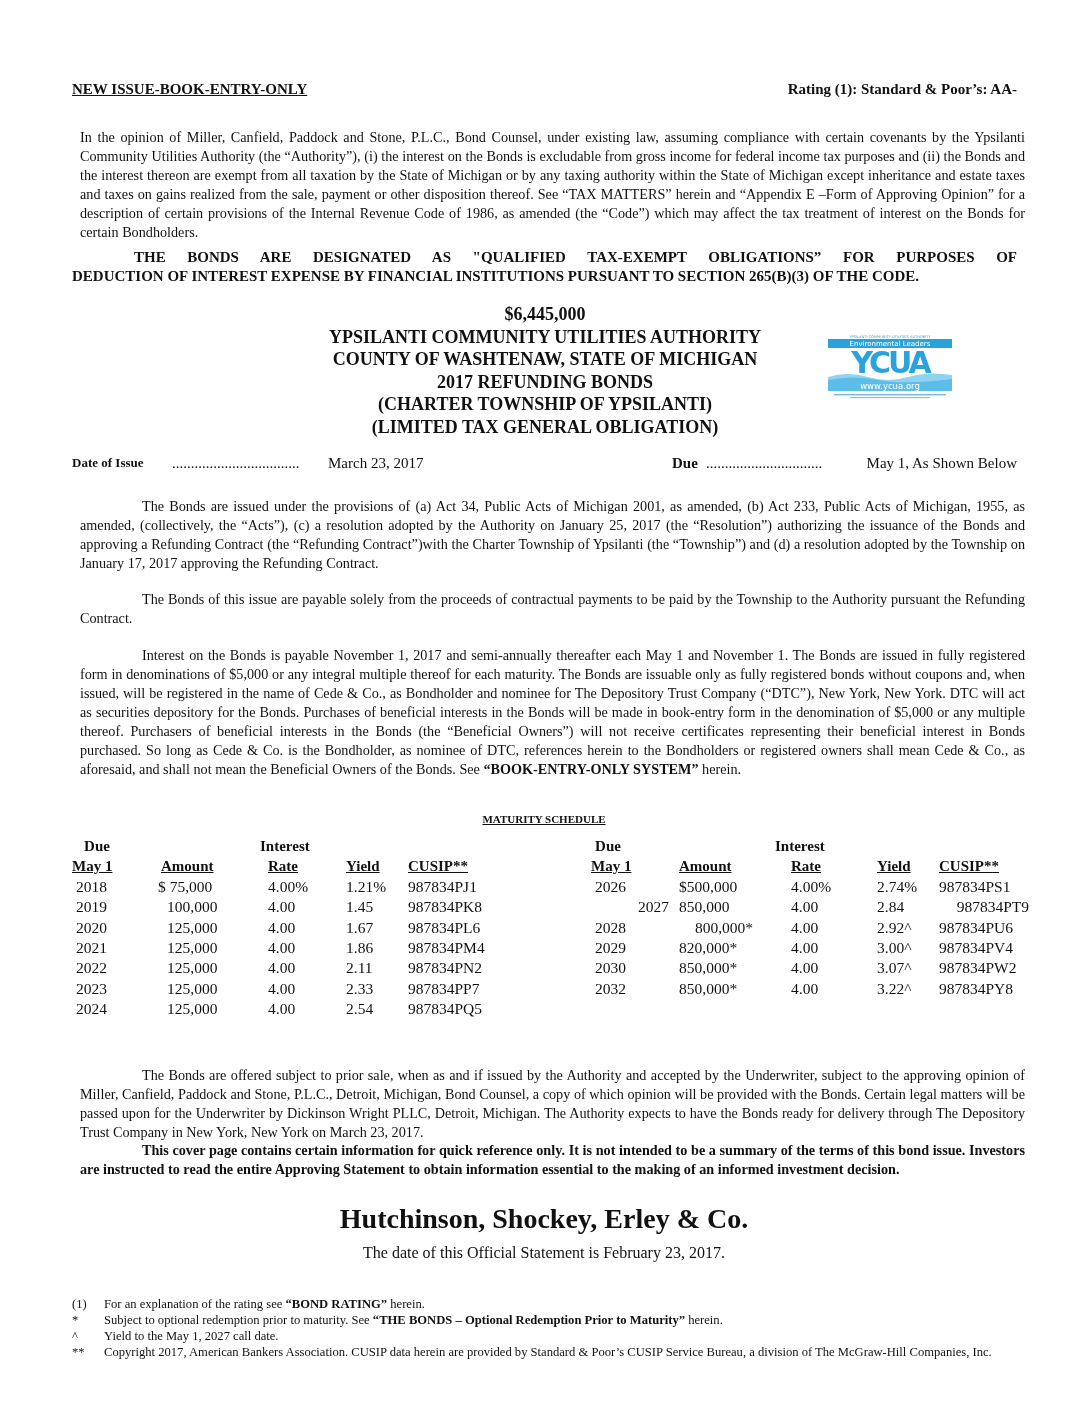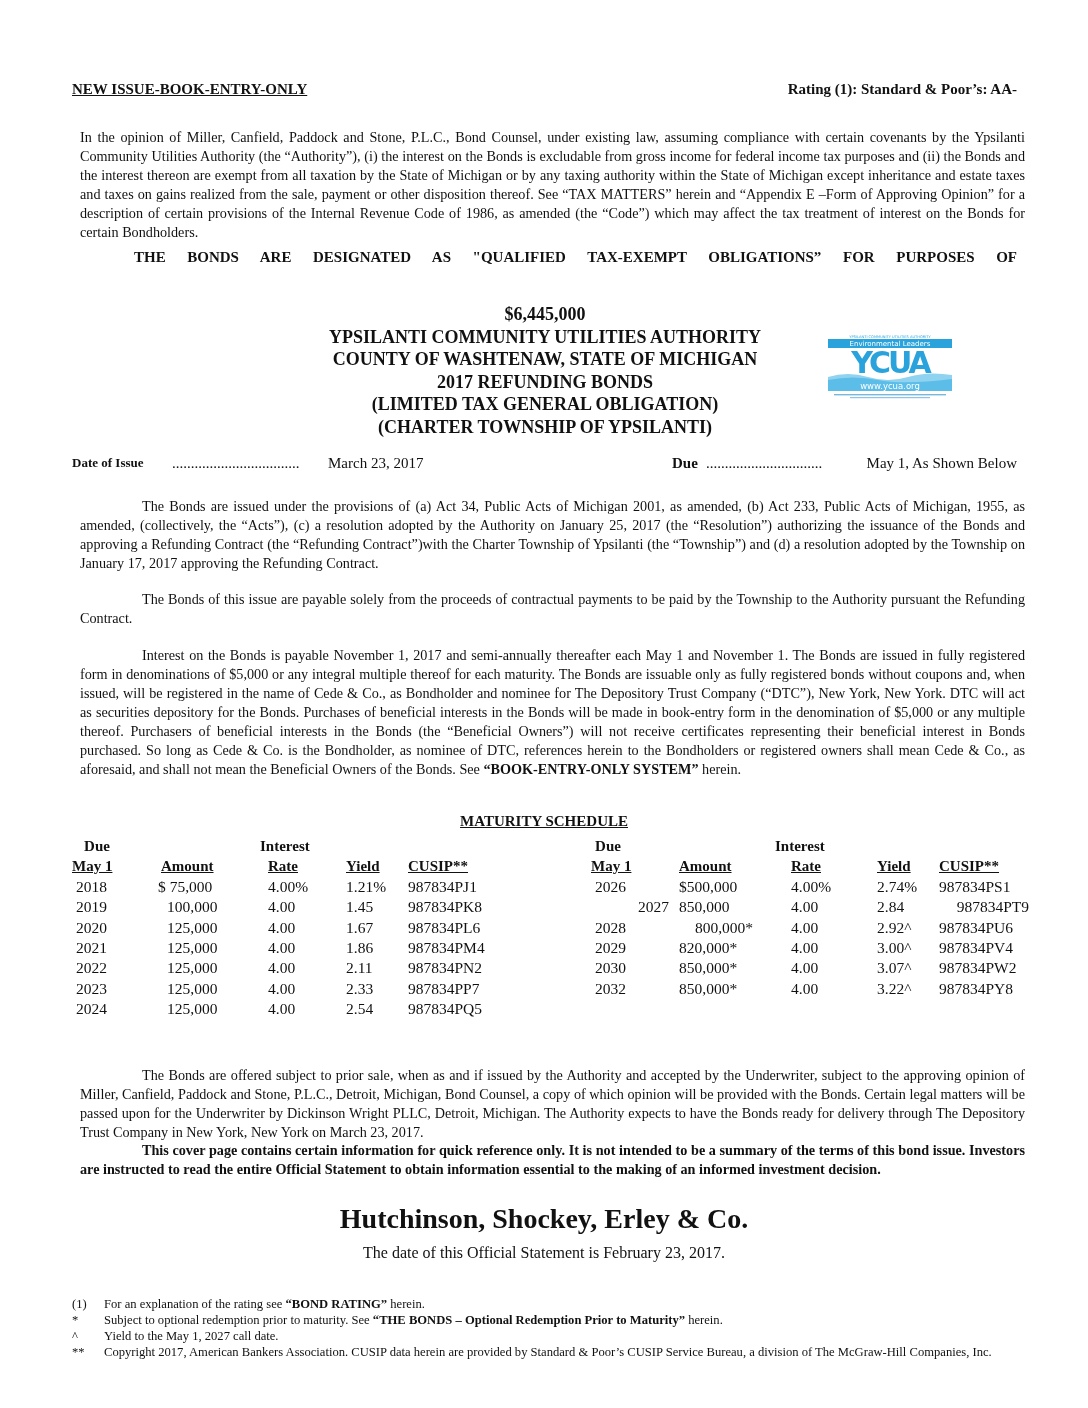--- a/index.html
+++ b/index.html
@@ -24,21 +24,21 @@
   #doi-dots { left: 172px; top: 455px; font-size: 15px; letter-spacing: 0px; }
   #doi-value { left: 328px; top: 455px; font-size: 15px; }
   #due-label { left: 672px; top: 455px; font-size: 15px; font-weight: bold; }
   #due-dots { left: 706px; top: 455px; font-size: 15px; }
   #due-value { right: 71px; top: 455px; font-size: 15px; }
 
   #p-issued { left: 72px; top: 489px; width: 945px; }
   #p-payable { left: 72px; top: 582px; width: 945px; }
   #p-interest { left: 72px; top: 638px; width: 945px; }
 
-  #ms-title { left: 0; width: 1088px; top: 813px; text-align: center; font-size: 15px; font-weight: bold; text-decoration: underline; }
+  #ms-title { left: 0; width: 1088px; top: 813px; text-align: center; font-size: 11px; font-weight: bold; text-decoration: underline; }
 
   .mtable { position: absolute; font-size: 15.5px; border-collapse: collapse; }
   .mtable td, .mtable th { padding: 0; height: 20.4px; line-height: 20.4px; white-space: nowrap; }
   .mtable th { font-weight: bold; font-size: 15px; }
   .mtable th span.ul { text-decoration: underline; }
   #mt-left { left: 72px; top: 836px; }
   #mt-right { left: 583px; top: 836px; }
 
   #p-offered { left: 72px; top: 1058px; width: 945px; }
   #p-cover { left: 72px; top: 1133px; width: 945px; font-weight: bold; }
@@ -57,29 +57,30 @@
 </head>
 <body>
 
 <div id="hdr-left" class="abs">NEW ISSUE-BOOK-ENTRY-ONLY</div>
 <div id="hdr-right" class="abs">Rating (1): Standard &amp; Poor’s: AA-</div>
 
 <p id="intro" class="abs just">In the opinion of Miller, Canfield, Paddock and Stone, P.L.C., Bond Counsel, under existing law, assuming compliance with certain covenants by the Ypsilanti Community Utilities Authority (the “Authority”), (i) the interest on the Bonds is excludable from gross income for federal income tax purposes and (ii) the Bonds and the interest thereon are exempt from all taxation by the State of Michigan or by any taxing authority within the State of Michigan except inheritance and estate taxes and taxes on gains realized from the sale, payment or other disposition thereof.  See “TAX MATTERS” herein and “Appendix E –Form of Approving Opinion” for a description of certain provisions of the Internal Revenue Code of 1986, as amended (the “Code”) which may affect the tax treatment of interest on the Bonds for certain Bondholders.</p>
 
 <div id="qtxo" class="abs">
   <span class="l1">THE BONDS ARE DESIGNATED AS "QUALIFIED TAX-EXEMPT OBLIGATIONS” FOR PURPOSES OF</span>
+  <span>DEDUCTION OF INTEREST EXPENSE BY FINANCIAL INSTITUTIONS PURSUANT TO SECTION 265(B)(3) OF THE CODE.</span>
 </div>
 
 <div id="title-block" class="abs">
   <div>$6,445,000</div>
   <div>YPSILANTI COMMUNITY UTILITIES AUTHORITY</div>
   <div>COUNTY OF WASHTENAW, STATE OF MICHIGAN</div>
   <div>2017 REFUNDING BONDS</div>
+  <div>(CHARTER TOWNSHIP OF YPSILANTI)</div>
   <div>(LIMITED TAX GENERAL OBLIGATION)</div>
-  <div>(CHARTER TOWNSHIP OF YPSILANTI)</div>
 </div>
 
 <svg id="logo" class="abs" viewBox="0 0 124 68">
   <rect x="0" y="0" width="124" height="68" fill="#ffffff"></rect>
   <text x="62" y="4.5" font-size="3.6" text-anchor="middle" fill="#2aa3dc" font-family="DejaVu Sans, sans-serif">YPSILANTI COMMUNITY UTILITIES AUTHORITY</text>
   <rect x="0" y="6" width="124" height="9" fill="#2aa3dc"></rect>
   <text x="62" y="13.3" font-size="7" text-anchor="middle" fill="#ffffff" font-family="DejaVu Sans, sans-serif">Environmental Leaders</text>
   <rect x="0" y="15" width="124" height="30" fill="#ffffff"></rect>
   <text x="62" y="40" font-size="30" font-weight="bold" text-anchor="middle" fill="#2aa3dc" font-family="DejaVu Sans, sans-serif" letter-spacing="-3">YCUA</text>
   <path d="M0 44 Q 20 38 40 44 T 80 44 T 124 42 L124 58 L0 58 Z" fill="#8fd3f0"></path>
@@ -243,21 +244,21 @@
         <td style="text-align:left;padding-left:12px">2032</td>
         <td style="text-align:left;padding-left:10px">850,000*</td>
         <td style="text-align:left;padding-left:22px">4.00</td>
         <td style="text-align:left;padding-left:20px">3.22^</td>
         <td style="text-align:left;padding-left:20px">987834PY8</td>
       </tr>
     </tbody>
 </table>
 
 <p id="p-offered" class="abs just indent">The Bonds are offered subject to prior sale, when as and if issued by the Authority and accepted by the Underwriter, subject to the approving opinion of Miller, Canfield, Paddock and Stone, P.L.C., Detroit, Michigan, Bond Counsel, a copy of which opinion will be provided with the Bonds.  Certain legal matters will be passed upon for the Underwriter by Dickinson Wright PLLC, Detroit, Michigan.  The Authority expects to have the Bonds ready for delivery through The Depository Trust Company in New York, New York on March 23, 2017.</p>
-<p id="p-cover" class="abs just indent">This cover page contains certain information for quick reference only.  It is not intended to be a summary of the terms of this bond issue.  Investors are instructed to read the entire Official Statement to obtain information essential to the making of an informed investment decision.</p>
+<p id="p-cover" class="abs just indent">This cover page contains certain information for quick reference only.  It is not intended to be a summary of the terms of this bond issue.  Investors are instructed to read the entire Approving Statement to obtain information essential to the making of an informed investment decision.</p>
 
 <div id="underwriter" class="abs">Hutchinson, Shockey, Erley &amp; Co.</div>
 <div id="os-date" class="abs">The date of this Official Statement is February 23, 2017.</div>
 
 <div id="fn1" class="fn">
   <span class="mk">(1)</span>
   <span class="tx"><span>For an explanation of the rating see </span><b>“BOND RATING”</b><span> herein.</span></span>
 </div>
 <div id="fn2" class="fn">
   <span class="mk">*</span>

